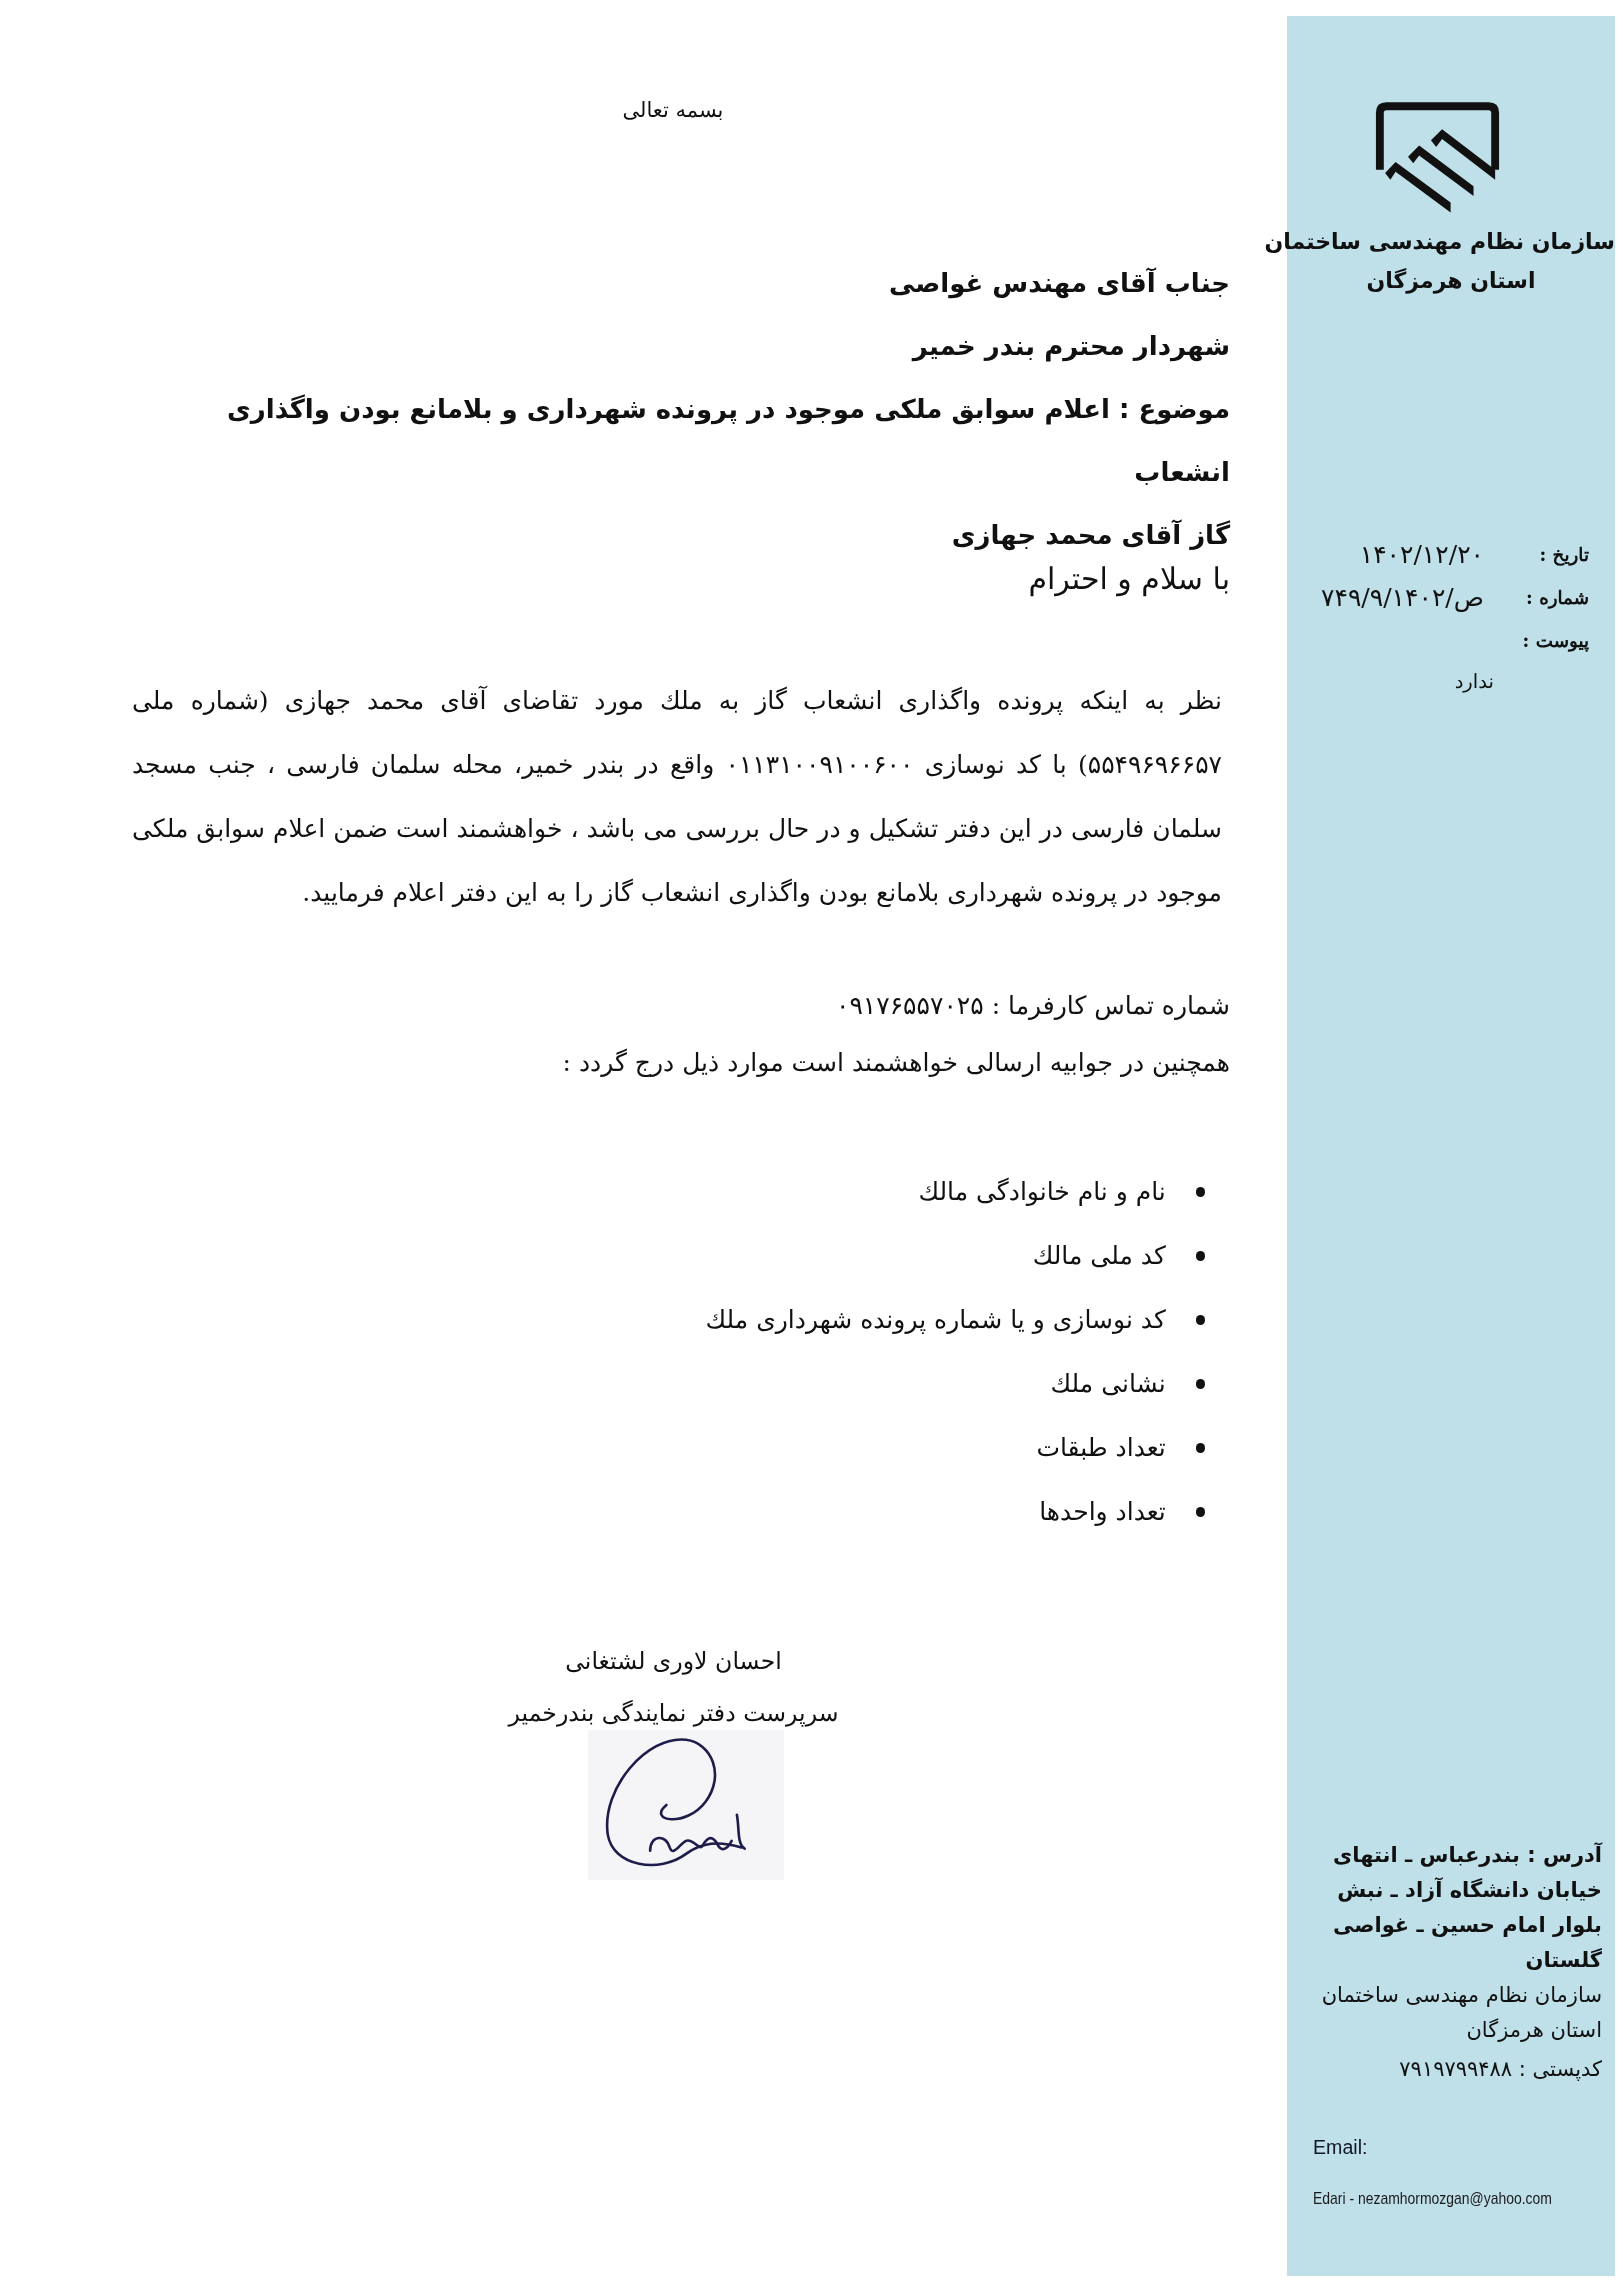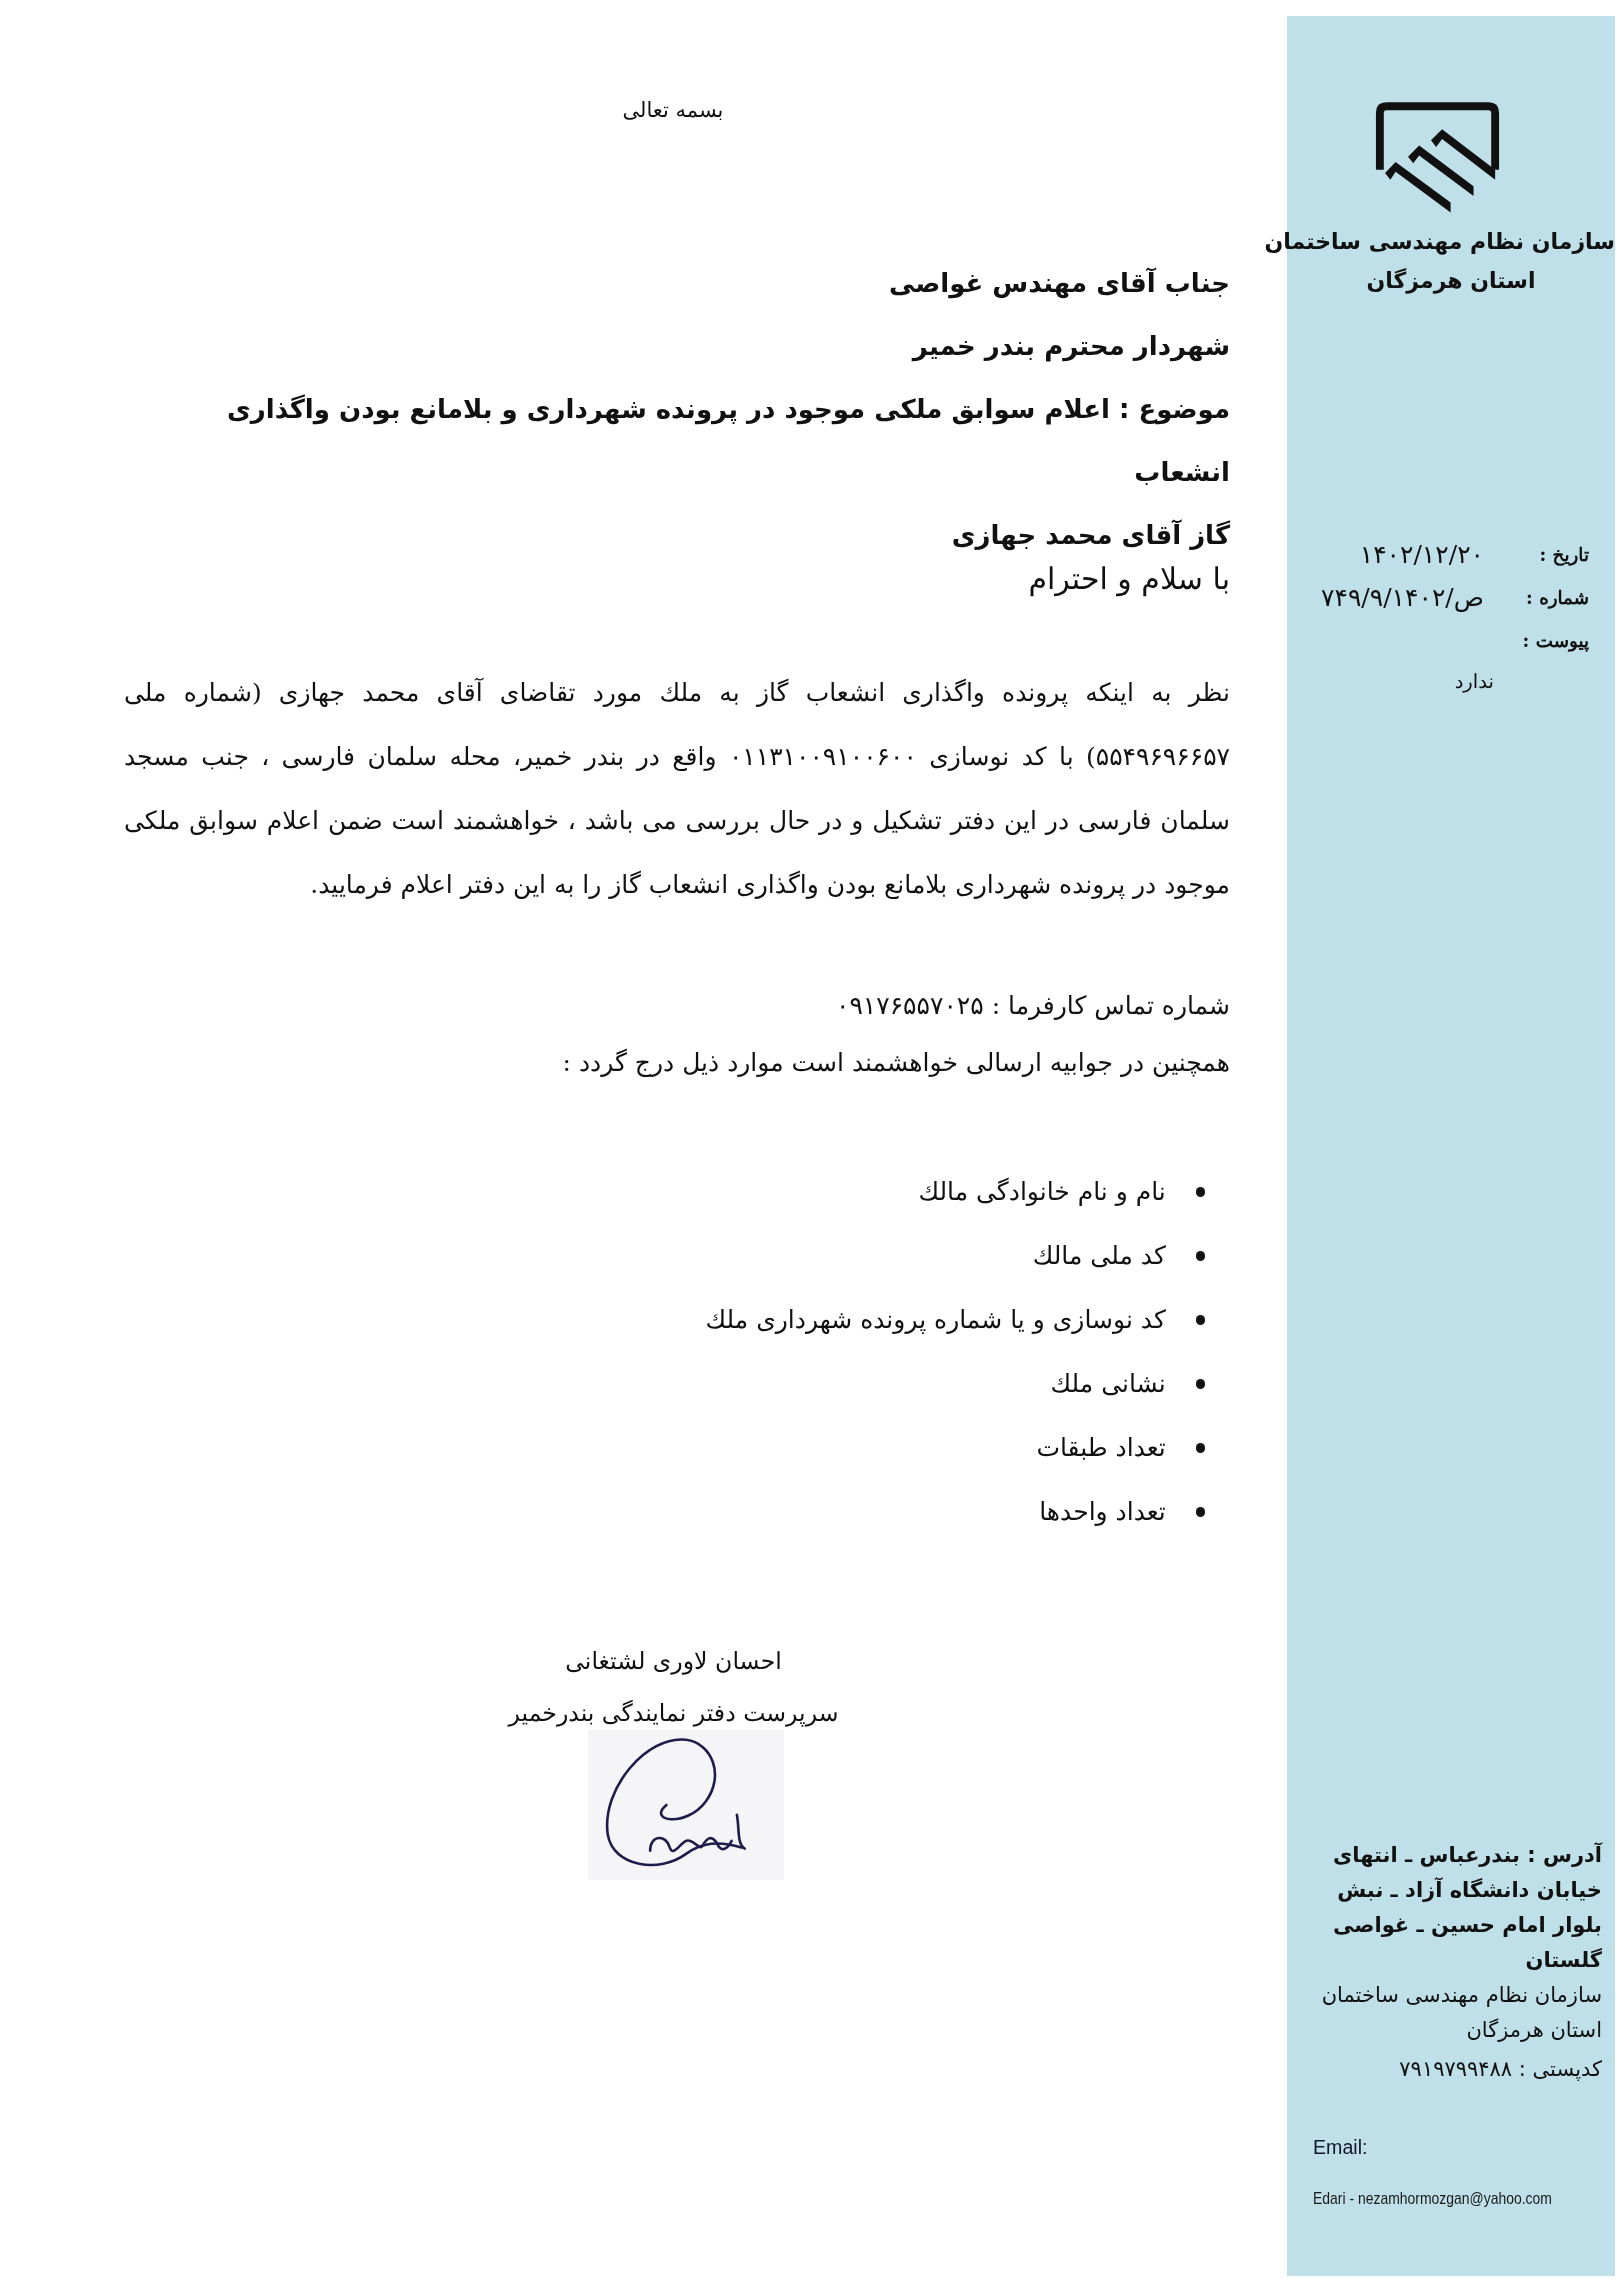--- a/index.html
+++ b/index.html
@@ -155,21 +155,21 @@
     .body-text {
       position: absolute;
       right: 0;
       top: 661px;
       width: 1106px;
       text-align: justify;
       text-align-last: right;
       font-size: 25px;
       line-height: 64px;
     }
-    .body-text p { margin: 0; }
+    .body-text p { margin: 8px; }
     .contact {
       position: absolute;
       right: 0;
       top: 983px;
       font-size: 25px;
       line-height: 46px;
     }
     .request {
       position: absolute;
       right: 0;

